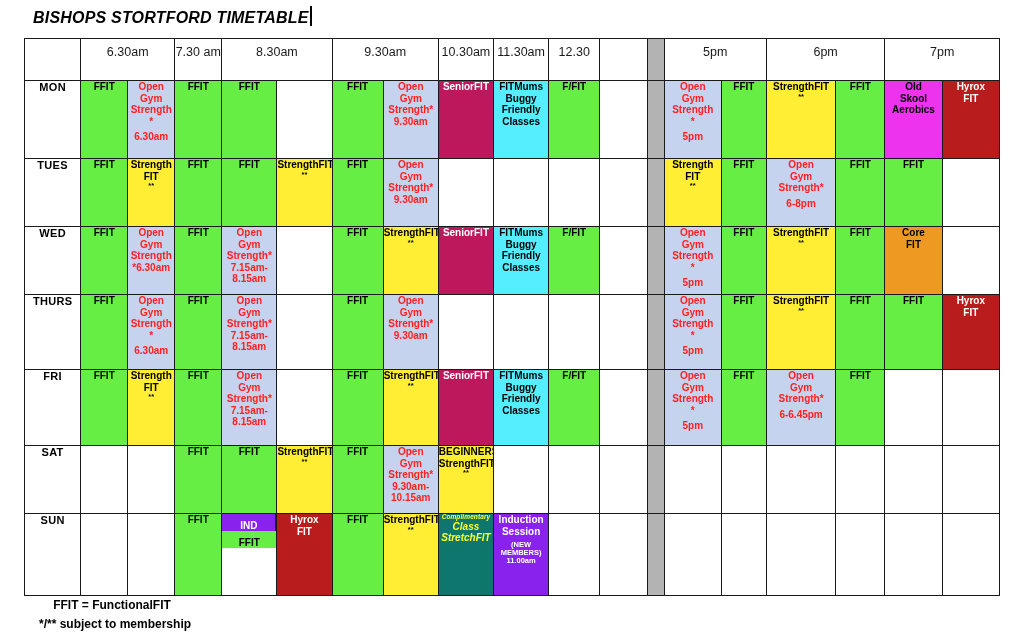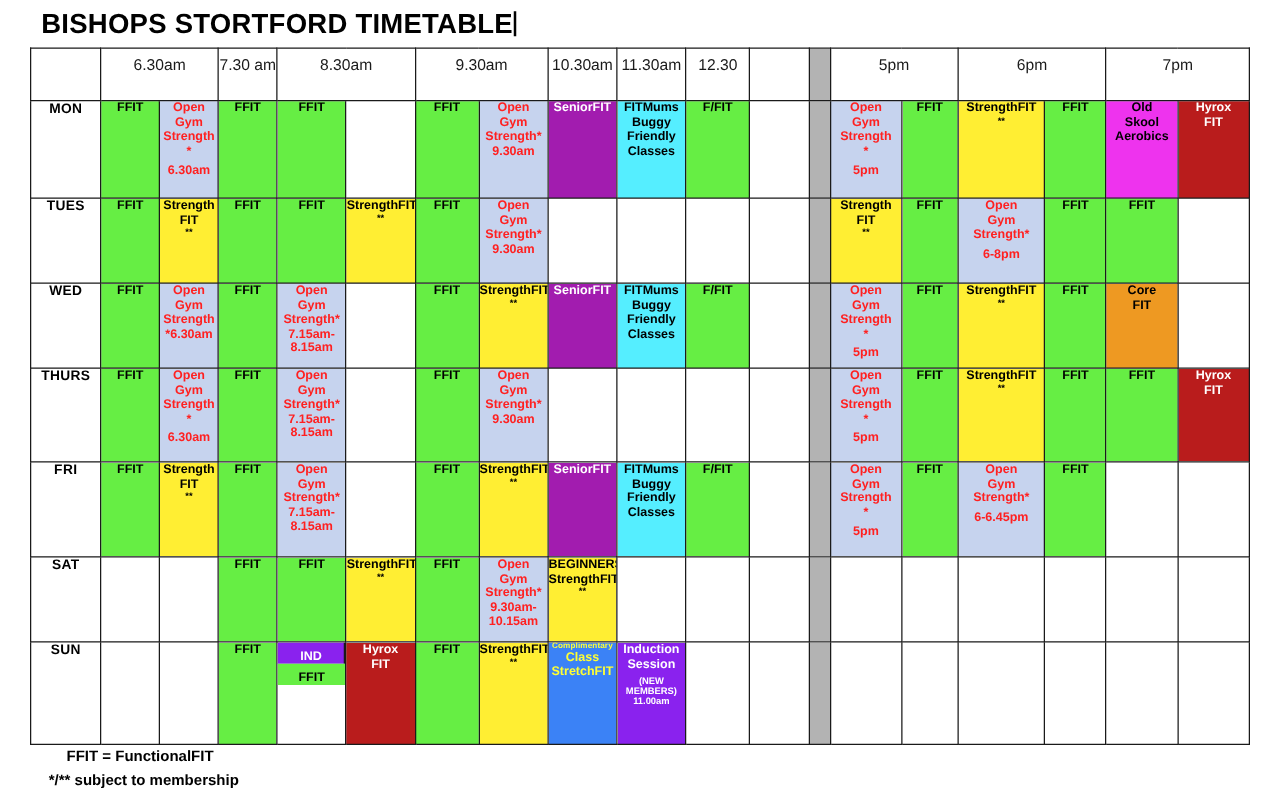--- a/index.html
+++ b/index.html
@@ -11,25 +11,26 @@
     overflow: hidden;
   }
   #page {
     position: relative;
     width: 1024px; height: 644px;
     background: #fff;
   }
   #title {
     position: absolute;
     left: 33px; top: 6px;
-    font-size: 22px;
+    font-size: 16px;
     font-weight: bold;
     letter-spacing: 0.2px;
     color: #000;
     white-space: nowrap;
+    font-style: italic;
   }
   #title .caret {
     display: inline-block;
     width: 2px; height: 20px;
     background: #000;
     vertical-align: -3px;
     margin-left: 1px;
   }
   table.tt {
     position: absolute;
@@ -77,27 +78,27 @@
     line-height: 1.16;
     padding: 5px 1px 2px 1px;
   }
   td.cell .ln { display: block; }
   td.empty { background: #ffffff; }
 
   
   .c-green  { background:#66ee44; color:#000; }
   .c-blue   { background:#c6d3ee; color:#ff2020;margin-left:24px; }
   .c-yellow { background:#ffee33; color:#000;margin-left:32px; }
-  .c-rose   { background:#a21caf; color:#ffffff;margin-top:36px; }
+  .c-rose   { background:#be185d; color:#ffffff;margin-top:36px; }
   .c-cyan   { background:#55eeff; color:#000; }
   .c-magenta{ background:#ee33ee; color:#000; }
   .c-red    { background:#b91c1c; color:#ffffff; }
   .c-orange { background:#ee9922; color:#000; }
   .c-purple { background:#8a22ee; color:#ffffff; }
-  .c-navy   { background:#3b82f6; color:#ffff33; }
+  .c-navy   { background:#0f766e; color:#ffff33;font-style:italic; }
   .c-white  { background:#ffffff; color:#000; }
   .small { font-size: 7.5px; display:block; line-height:1.05; }
   .tiny  { font-size: 6.5px; display:block; line-height:1.0; letter-spacing:0.1px;}
 
   
   td.split { padding: 0; }
   td.split .halves { display: flex; width: 100%; height: 100%; flex-direction: column; }
   td.split .half {
     flex: 1 1 50%;
     display: flex;

